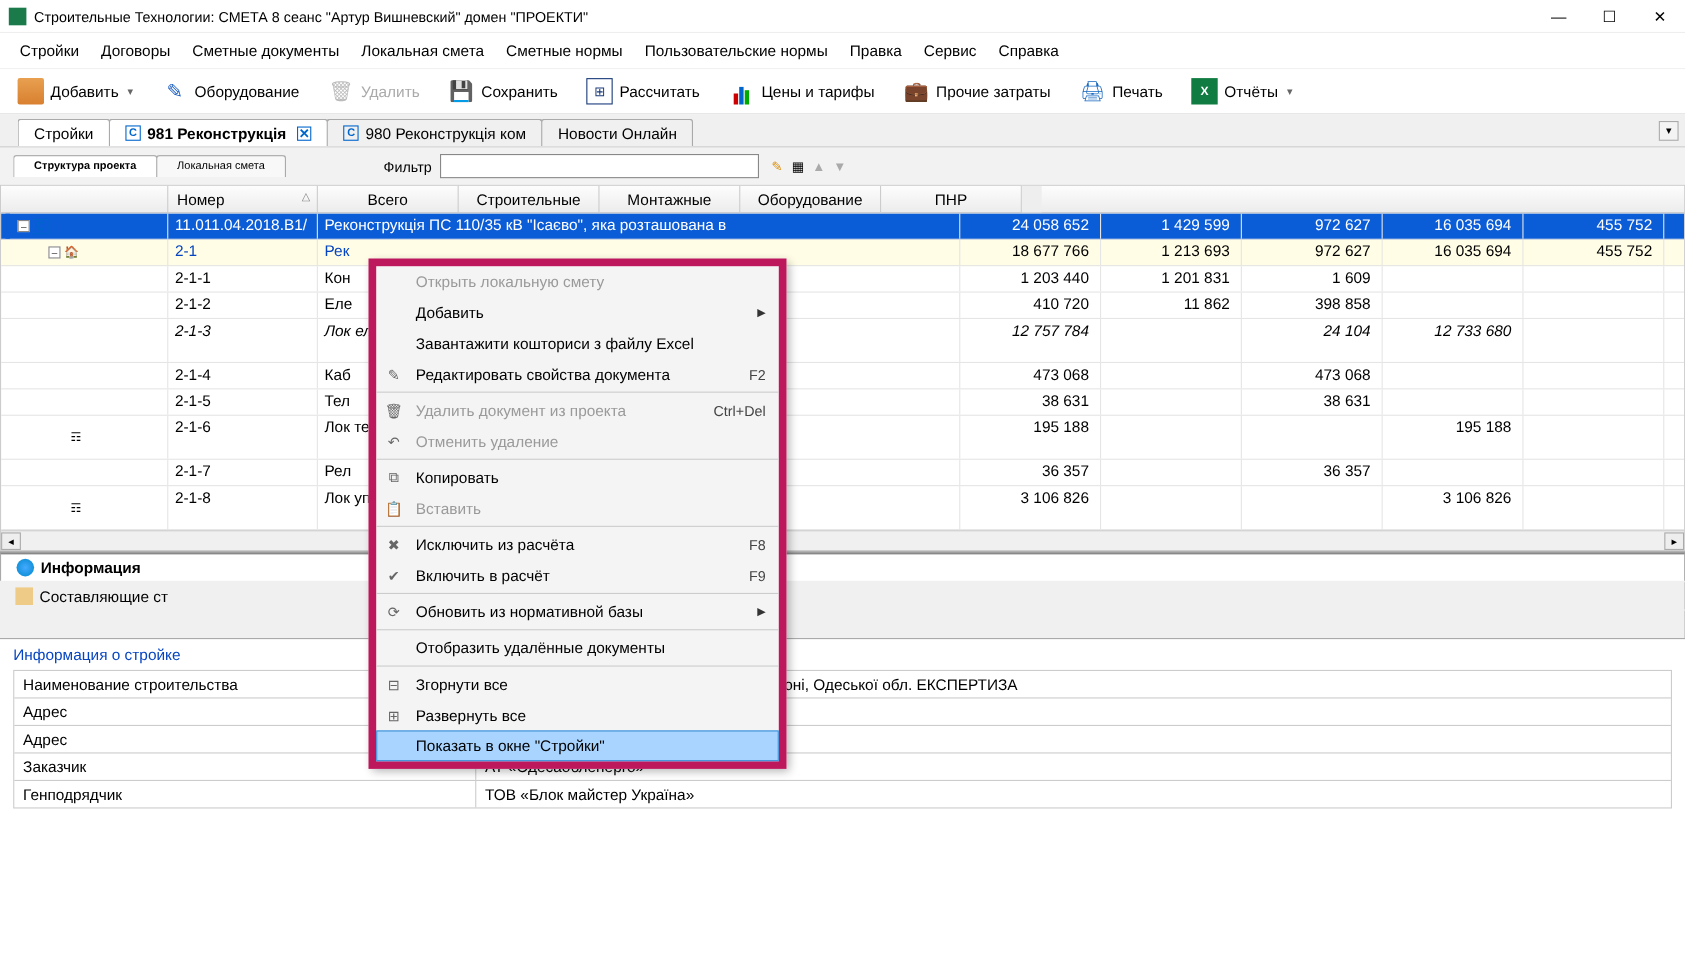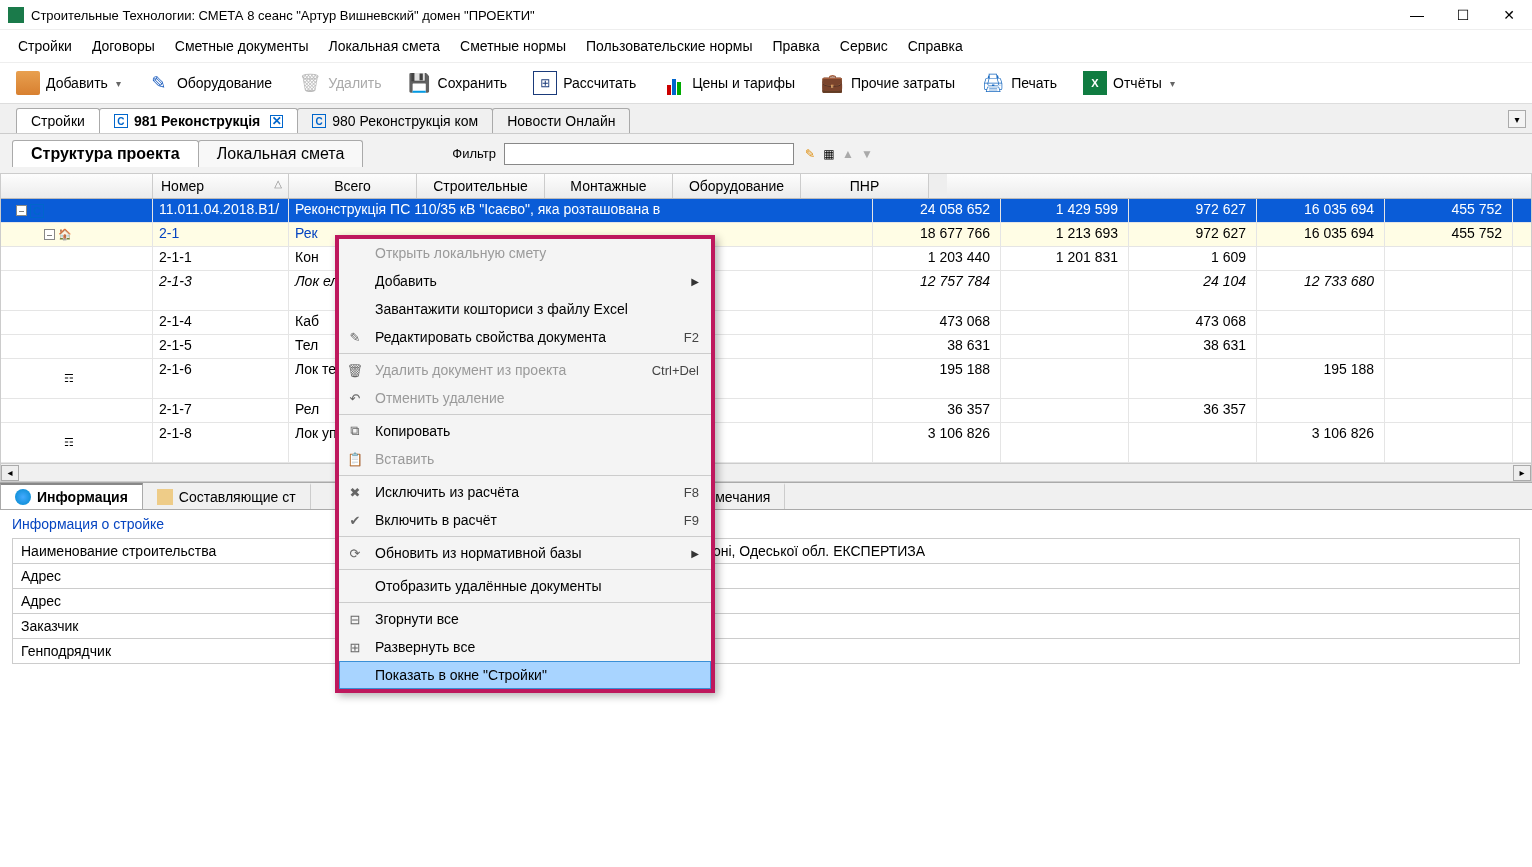--- a/index.html
+++ b/index.html
@@ -38,21 +38,21 @@
   .tabstrip { display: flex; background: #f0f0f0; border-bottom: 1px solid #ccc; padding-top: 4px; padding-left: 16px; position: relative; }
   .tab { display: flex; align-items: center; gap: 6px; background: #fff; border: 1px solid #aaa; border-bottom: none; padding: 4px 14px; font-size: 14px; cursor: pointer; margin-right: -1px; border-radius: 3px 3px 0 0; }
   .tab.inactive { background: #f0f0f0; }
   .tab.active { font-weight: bold; z-index: 2; }
   .tab-icon { width: 14px; height: 14px; border: 1px solid #06c; color: #06c; font-size: 10px; display: inline-flex; align-items: center; justify-content: center; font-weight: bold; }
   .tab-close { font-size: 12px; color: #06c; border: 1px solid #06c; width: 13px; height: 13px; display: inline-flex; align-items: center; justify-content: center; margin-left: 4px; }
   .tab-dropdown { position: absolute; right: 6px; top: 6px; width: 18px; height: 18px; border: 1px solid #aaa; background: #f4f4f4; display: flex; align-items: center; justify-content: center; font-size: 10px; }
   
   
   .subtabs { display: flex; align-items: center; background: #f2f2f2; padding: 6px 12px; gap: 0; }
-  .subtab { border: 1px solid #aaa; border-bottom: none; padding: 4px 18px; font-size: 16px; background: #f8f8f8; border-radius: 3px 3px 0 0; cursor: pointer; margin-right: -1px; }
+  .subtab { border: 1px solid #aaa; border-bottom: none; padding: 4px 18px; font-size: 10px; background: #f8f8f8; border-radius: 3px 3px 0 0; cursor: pointer; margin-right: -1px; }
   .subtab.active { font-weight: bold; background: #fff; }
   .filter-block { display: flex; align-items: center; margin-left: 90px; gap: 8px; }
   .filter-input { width: 290px; height: 22px; border: 1px solid #888; background: #fff; }
   .filter-btns { display: flex; gap: 3px; align-items: center; }
   .filter-ic { width: 16px; height: 16px; display: inline-flex; align-items: center; justify-content: center; font-size: 12px; }
   .arrow-ic { color: #aaa; }
   
   
   .grid-wrap { border: 1px solid #ccc; }
   .grid-head { display: flex; background: linear-gradient(#fdfdfd,#ececec); border-bottom: 1px solid #bbb; font-size: 14px; }
@@ -72,36 +72,36 @@
   .row-yellow { background: #fffde5; }
   .row-yellow .gc-num, .row-yellow .gc-name { color: #0645c1; }
   .tree-tog { width: 11px; height: 11px; border: 1px solid #888; font-size: 9px; display: inline-flex; align-items: center; justify-content: center; background: #fff; color: #333; }
   .tree-ic-doc { width: 14px; height: 14px; display: inline-flex; align-items: center; justify-content: center; font-size: 11px; }
   
   .grid-hscroll { display: flex; align-items: center; background: #f0f0f0; border-top: 1px solid #ccc; height: 18px; }
   .hsb-btn { width: 18px; height: 16px; border: 1px solid #aaa; background: #eee; display: flex; align-items: center; justify-content: center; font-size: 10px; }
   .hsb-track { flex: 1; height: 16px; }
   
   
-  .bottom-tabs { display: flex; border-top: 1px solid #aaa; border-bottom: 1px solid #aaa; background: #f0f0f0; }
+  .bottom-tabs { display: flex; border-top: 1px solid #aaa; border-bottom: 1px solid #aaa; background: #f0f0f0; flex-direction: column; }
   .btab { display: flex; align-items: center; gap: 6px; padding: 4px 14px; border-right: 1px solid #ccc; font-size: 14px; cursor: pointer; border-top: 2px solid transparent; }
   .btab.active { background: #fff; font-weight: bold; border: 1px solid #aaa; border-bottom: none; border-top: 2px solid #888; }
   .btab-ic { width: 16px; height: 16px; display: inline-flex; }
   
   
   .info-panel { padding: 6px 12px; }
   .info-title { color: #0645c1; font-size: 14px; margin-bottom: 6px; }
   .info-grid { border: 1px solid #ccc; }
   .info-row { display: flex; border-bottom: 1px solid #ccc; font-size: 14px; }
   .info-row:last-child { border-bottom: none; }
   .info-label { width: 420px; padding: 4px 8px; border-right: 1px solid #ccc; }
   .info-value { flex: 1; padding: 4px 8px; }
   
   
-  .ctx-menu { position: absolute; left: 335px; top: 235px; width: 380px; background: #f4f4f4; border: 4px solid #be185d; box-shadow: 3px 3px 8px rgba(0,0,0,.3); font-size: 14px; z-index: 100; }
+  .ctx-menu { position: absolute; left: 335px; top: 235px; width: 380px; background: #f4f4f4; border: 7px solid #be185d; box-shadow: 3px 3px 8px rgba(0,0,0,.3); font-size: 14px; z-index: 100; }
   .ctx-item { display: flex; align-items: center; padding: 5px 12px 5px 6px; gap: 10px; }
   .ctx-item.sep { border-top: 1px solid #ccc; margin-top: 2px; padding-top: 7px; }
   .ctx-item.disabled { color: #9a9a9a; }
   .ctx-item.highlighted { background: #a8d4ff; border: 1px solid #3a8fd6; margin: 0; padding: 4px 11px 4px 5px; }
   .ctx-ic { width: 20px; height: 18px; display: inline-flex; align-items: center; justify-content: center; font-size: 13px; color: #666; flex-shrink: 0; }
   .ctx-label { flex: 1; }
   .ctx-short { color: #444; font-size: 13px; }
   .ctx-arrow { font-size: 10px; color: #333; }
 </style>
 </head>
@@ -256,20 +256,31 @@
         <div class="gc-tree"></div>
         <div class="gc-num">2-1-1</div>
         <div class="gc-name">Кон</div>
         <div class="gc-v">1 203 440</div>
         <div class="gc-v">1 201 831</div>
         <div class="gc-v">1 609</div>
         <div class="gc-v"></div>
         <div class="gc-v"></div>
         <div style="width: 18px;"></div>
       </div>
+      <div class="grid-row">
+        <div class="gc-tree"></div>
+        <div class="gc-num">2-1-2</div>
+        <div class="gc-name">Еле</div>
+        <div class="gc-v">410 720</div>
+        <div class="gc-v">11 862</div>
+        <div class="gc-v">398 858</div>
+        <div class="gc-v"></div>
+        <div class="gc-v"></div>
+        <div style="width: 18px;"></div>
+      </div>
       <div class="grid-row" style="min-height: 40px; font-style: italic;">
         <div class="gc-tree"></div>
         <div class="gc-num">2-1-3</div>
         <div class="gc-name">Лок еле</div>
         <div class="gc-v">12 757 784</div>
         <div class="gc-v"></div>
         <div class="gc-v">24 104</div>
         <div class="gc-v">12 733 680</div>
         <div class="gc-v"></div>
         <div style="width: 18px;"></div>

